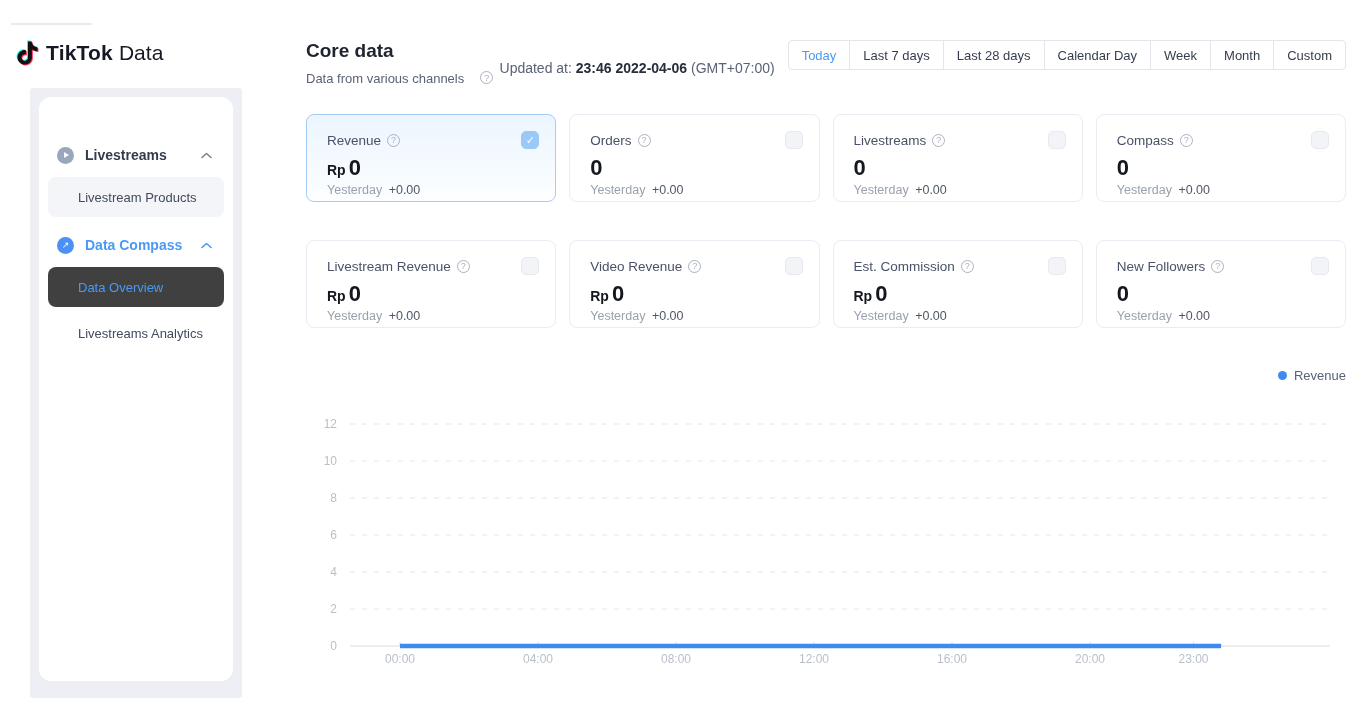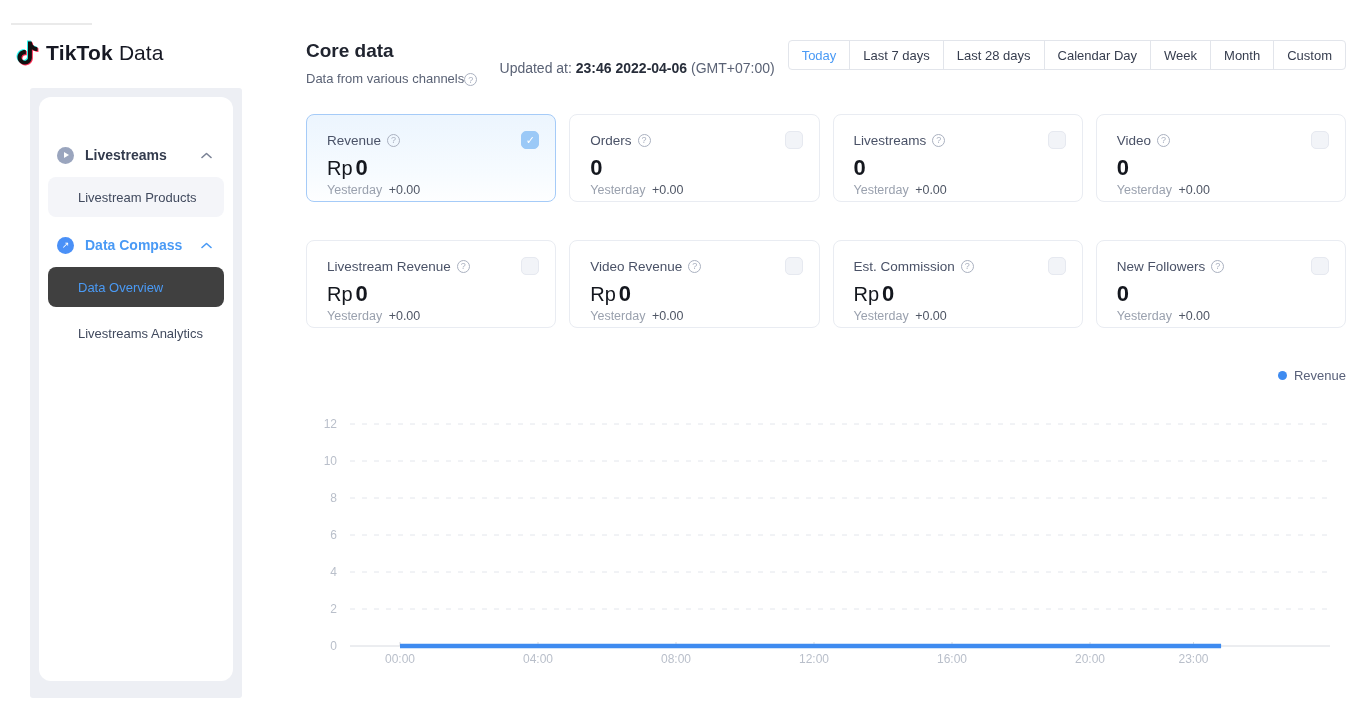--- a/index.html
+++ b/index.html
@@ -28,21 +28,21 @@
   .nav-group-header.active .glabel { color:#4a9af5; }
   .chev { flex:0 0 11px; }
   .nav-sub { display:flex; align-items:center; height:40px; border-radius:8px; padding-left:30px; font-size:13px; color:#414a5e; margin-bottom:6px; cursor:pointer;text-align:right; }
   .nav-sub.gray { background:#f4f5f9; }
   .nav-sub.active { background:#404040; color:#4a9af5; }
 
   
   .main { position:absolute; left:306px; top:40px; width:1040px; }
   .header-row { display:flex; align-items:flex-start; }
   .page-title { font-size:19px; font-weight:bold; color:#20242f; margin:0; line-height:22px; }
-  .subtitle { margin-top:9px; font-size:13px; color:#5a6275; display:flex; align-items:flex-end; gap:0; }
+  .subtitle { margin-top:9px; font-size:13px; color:#5a6275; display:flex; align-items:flex-start; gap:16px; }
   .updated { margin-left:auto; font-size:14px; color:#5a6275; margin-top:20px; margin-right:13px; white-space:nowrap; }
   .updated b { color:#272d3a; }
   .tabs { display:flex; border:1px solid #e2e5eb; border-radius:4px; height:28px; margin-top:0; background:#fff; }
   .range-tab { display:flex; align-items:center; padding:0 13px; font-size:13px; color:#363d4e; border-left:1px solid #e2e5eb; cursor:pointer; white-space:nowrap; }
   .range-tab:first-child { border-left:none; }
   .range-tab.active { color:#4a9af5; }
 
   
   .qicon { width:13px; height:13px; border:1px solid #aab1c0; border-radius:50%; color:#aab1c0;
       font-size:9px; line-height:12px; display:inline-flex; align-items:center; justify-content:center;
@@ -53,21 +53,21 @@
   .metric-card { position:relative; height:88px; border:1px solid #e9ecf2; border-radius:8px; background:#fff;
       box-sizing:border-box; padding:16px 16px 0 20px; cursor:pointer; }
   .metric-card.selected { border-color:#a5cbf8; background:linear-gradient(180deg,#ecf5fe 0%,#f6fbff 65%,#fdfeff 100%); }
   .card-top { display:flex; align-items:center; gap:6px; }
   .card-label { font-size:13.5px; color:#4a5267; }
   .checkbox { margin-left:auto; width:18px; height:18px; border-radius:5px; background:#eff1f6; border:1px solid #e6e9f0;
       box-sizing:border-box; display:flex; align-items:center; justify-content:center; font-size:11px; color:#fff; cursor:pointer; }
   .metric-card .checkbox { background:#f2f4f8; }
   .checkbox.checked { background:#9bc9f7; border-color:#9bc9f7; }
   .card-value { margin-top:7px; color:#14171e; display:flex; align-items:baseline; }
-  .currency { font-size:20px; font-weight:normal; margin-right:3px; }
+  .currency { font-size:14px; font-weight:bold; margin-right:3px; }
   .value { font-size:22px; font-weight:bold; letter-spacing:.5px; line-height:24px; }
   .card-foot { margin-top:3px; font-size:12.5px; color:#9aa1ae; }
   .card-foot .delta { color:#4f5665; margin-left:3px; }
 
   
   .legend { display:flex; justify-content:flex-end; align-items:center; gap:7px; margin-top:40px;
       font-size:13px; color:#59617a; padding-right:0; }
   .legend-dot { width:9px; height:9px; border-radius:50%; background:#3e8bf0; }
   .chart-wrap { margin-top:6px; margin-left:-6px; }
 </style>
@@ -194,21 +194,21 @@
       <span class="value">0</span>
     </div>
     <div class="card-foot">
       <span class="compare-label">Yesterday</span>
       <span class="delta">+0.00</span>
     </div>
   </div>
 
   <div class="metric-card">
     <div class="card-top">
-      <span class="card-label">Video</span>
+      <span class="card-label">Compass</span>
       <span class="qicon">?</span>
       <span class="checkbox"></span>
     </div>
     <div class="card-value">
 
       <span class="value">0</span>
     </div>
     <div class="card-foot">
       <span class="compare-label">Yesterday</span>
       <span class="delta">+0.00</span>

